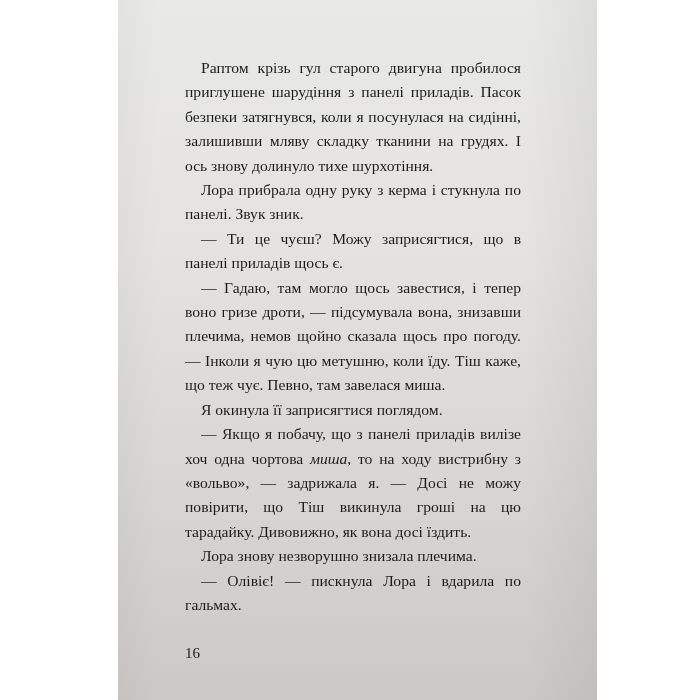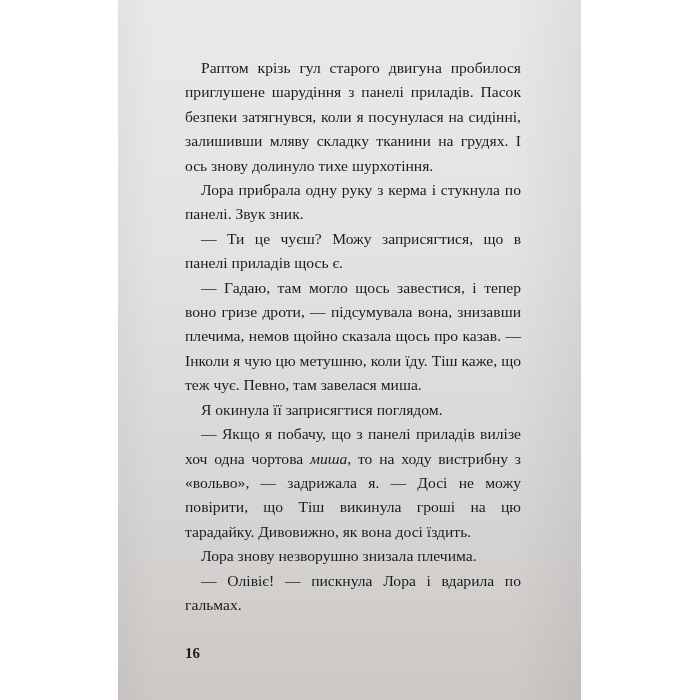--- a/index.html
+++ b/index.html
@@ -1,46 +1,47 @@
 <!DOCTYPE html>
 <html><head>
 <meta charset="utf-8">
 <style>
   html, body { margin:0; padding:0; }
   body { width:700px; height:700px; background:#ffffff; position:relative; overflow:hidden; }
   .page {
     position:absolute; left:118px; top:0; width:463px; height:700px;
     background: linear-gradient(180deg, #e9e9e7 0%, #e4e3e1 35%, #d8d6d4 70%, #cbc8c6 100%);
+    padding-left: 16px;
   }
   .page::before {
     content:""; position:absolute; inset:0;
     background: linear-gradient(90deg, rgba(0,0,0,0.03) 0%, rgba(0,0,0,0) 8%, rgba(0,0,0,0) 85%, rgba(0,0,0,0.05) 100%);
   }
   .text {
     position:absolute; left:67px; top:56px; width:336px;
     font-family:"Liberation Serif", "DejaVu Serif", serif;
     font-size:15.6px; line-height:24.4px; color:#1c1c1c;
   }
   .text p { margin:0; text-indent:16px; text-align:justify; text-align-last:left; }
   .text em { font-style:italic; }
   .pagenum {
     position:absolute; left:67px; top:645px;
     font-family:"Liberation Serif", "DejaVu Serif", serif;
-    font-size:15px; color:#1c1c1c;font-weight:bold;
+    font-size:15px; color:#1c1c1c;
   }
 </style>
 </head>
 <body>
 
 <div class="page">
   <div class="text">
     <p><span>Раптом крізь гул старого двигуна пробилося приглушене шарудіння з панелі приладів. Пасок безпеки затягнувся, коли я посунулася на сидінні, залишивши мляву складку тканини на грудях. І ось знову долинуло тихе шурхотіння.</span></p>
     <p><span>Лора прибрала одну руку з керма і стукнула по панелі. Звук зник.</span></p>
     <p><span>— Ти це чуєш? Можу заприсягтися, що в панелі приладів щось є.</span></p>
-    <p><span>— Гадаю, там могло щось завестися, і тепер воно гризе дроти, — підсумувала вона, знизавши плечима, немов щойно сказала щось про казав. — Інколи я чую цю метушню, коли їду. Тіш каже, що теж чує. Певно, там завелася миша.</span></p>
+    <p><span>— Гадаю, там могло щось завестися, і тепер воно гризе дроти, — підсумувала вона, знизавши плечима, немов щойно сказала щось про погоду. — Інколи я чую цю метушню, коли їду. Тіш каже, що теж чує. Певно, там завелася миша.</span></p>
     <p><span>Я окинула її заприсягтися поглядом.</span></p>
     <p><span>— Якщо я побачу, що з панелі приладів вилізе хоч одна чортова </span><em>миша</em><span>, то на ходу вистрибну з «вольво», — задрижала я. — Досі не можу повірити, що Тіш викинула гроші на цю тарадайку. Дивовижно, як вона досі їздить.</span></p>
     <p><span>Лора знову незворушно знизала плечима.</span></p>
     <p><span>— Олівіє! — пискнула Лора і вдарила по гальмах.</span></p>
 
   </div>
   <div class="pagenum">16</div>
 </div>
 
 </body></html>

